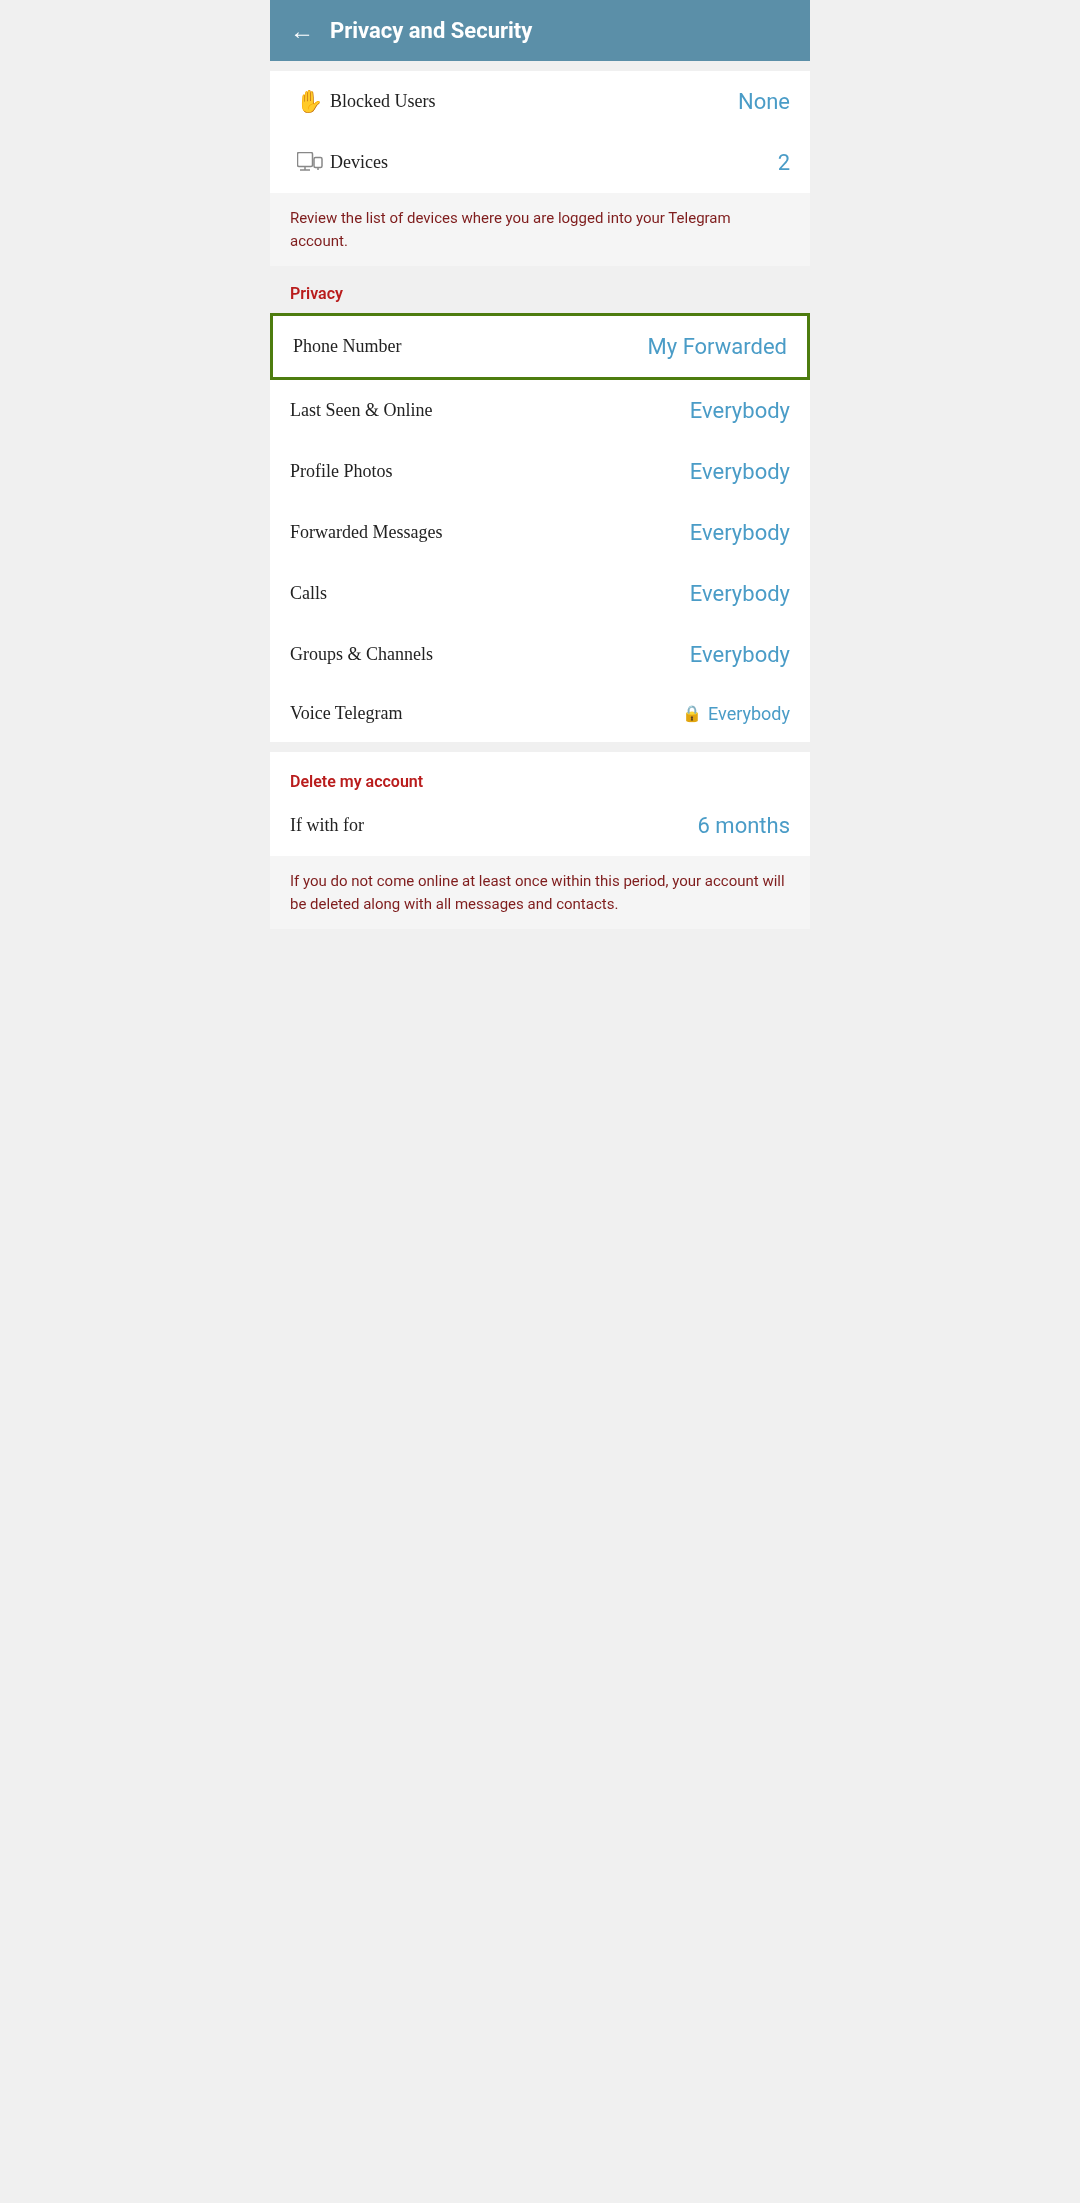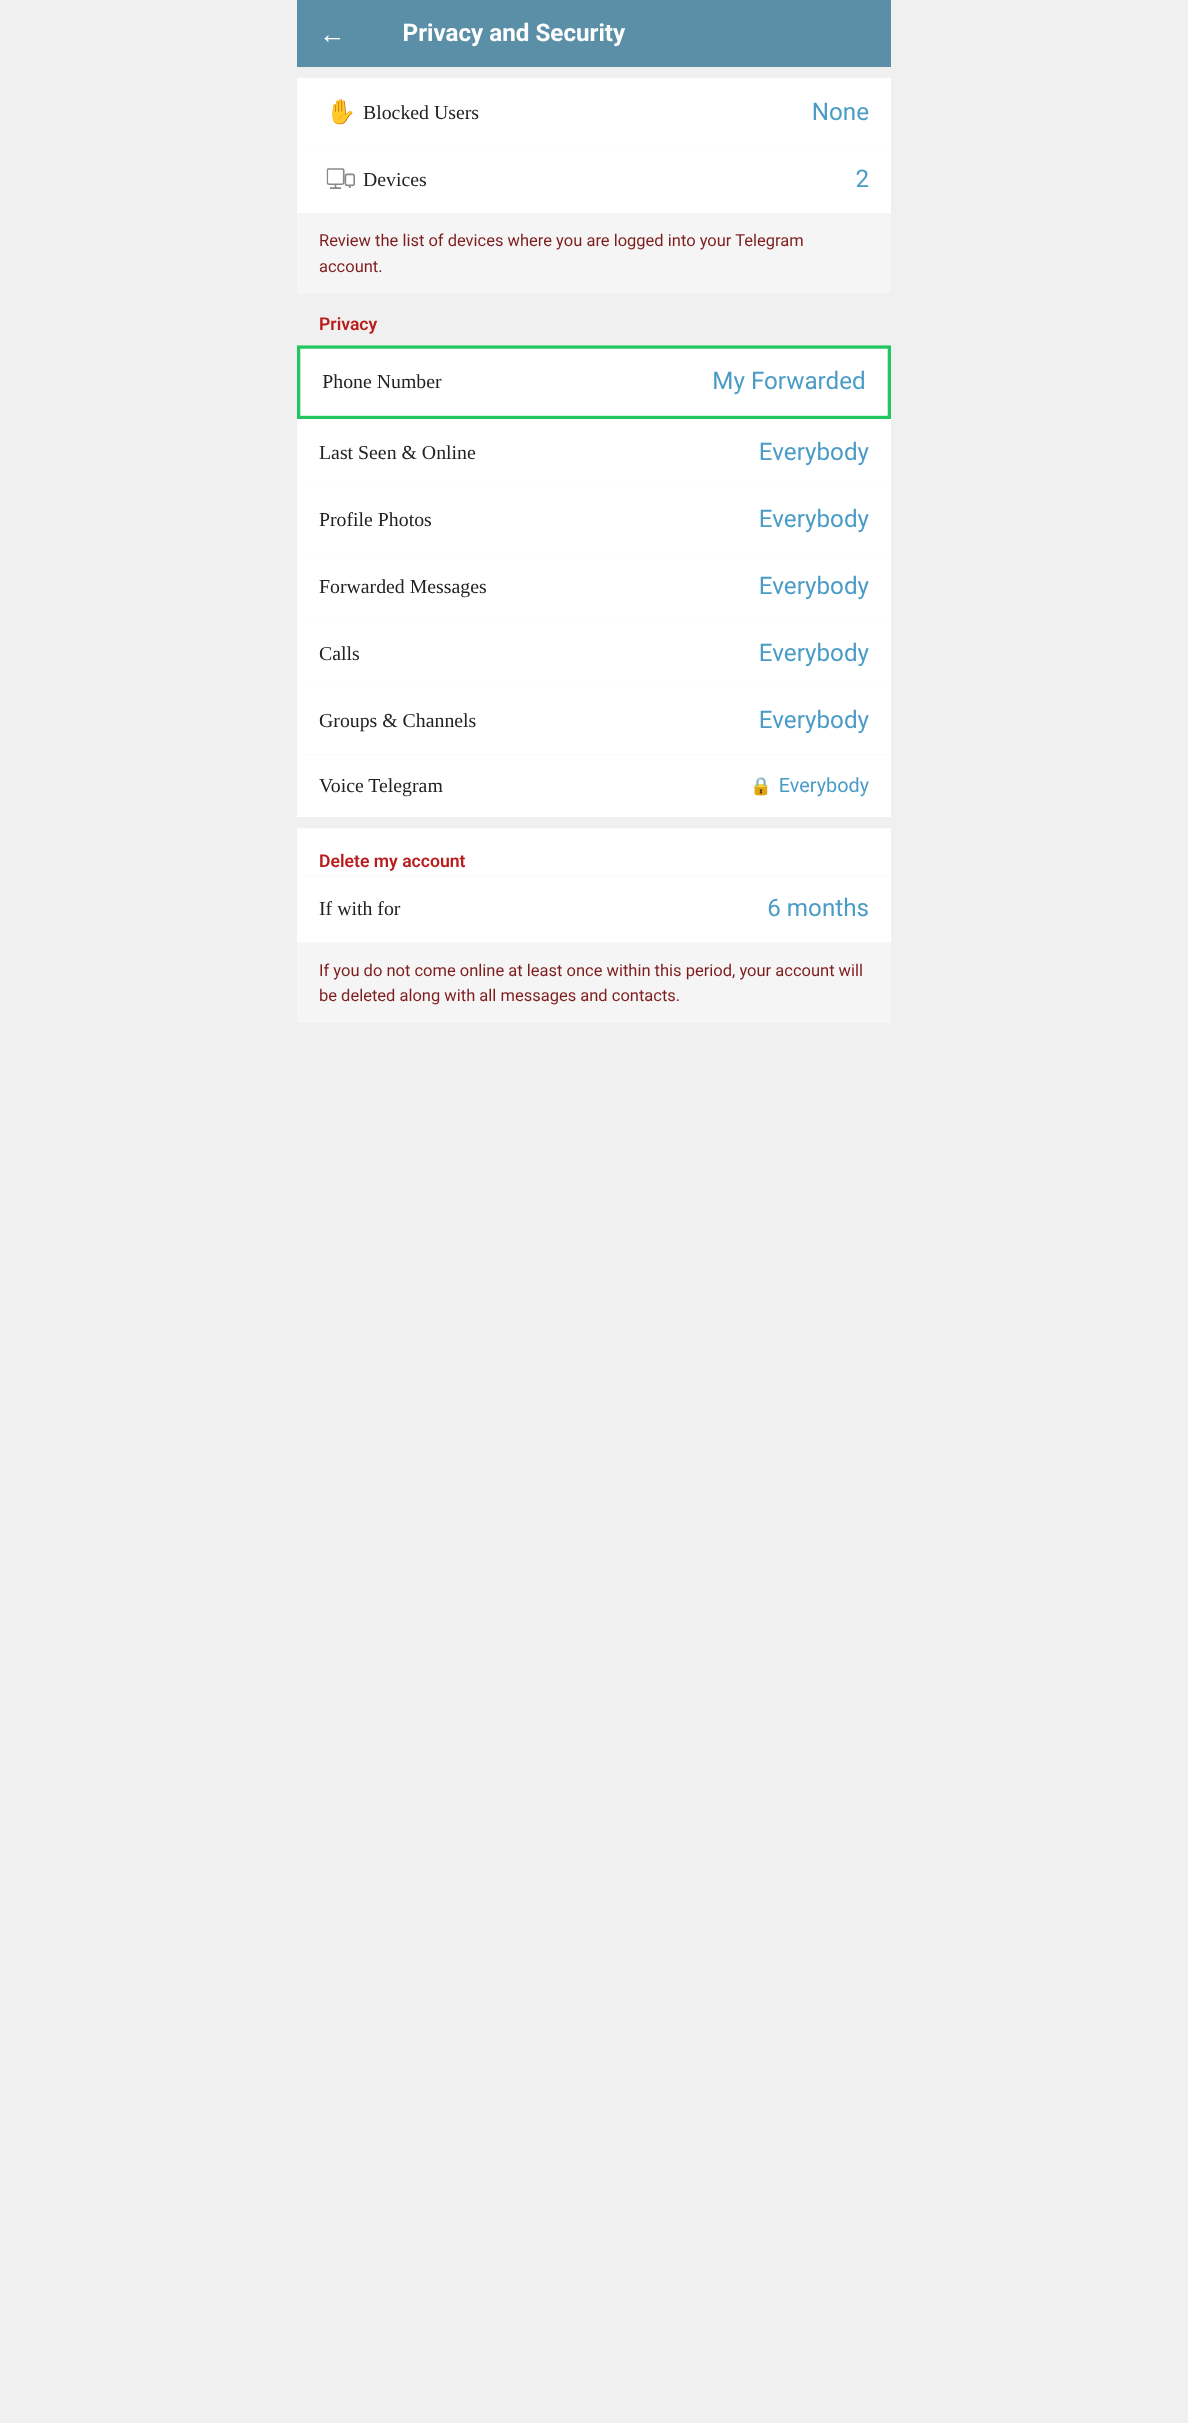--- a/index.html
+++ b/index.html
@@ -28,21 +28,20 @@
       color: white;
       font-size: 24px;
       cursor: pointer;
       line-height: 1;
     }
 
     .header-title {
       color: white;
       font-size: 22px;
       font-weight: bold;
-      margin-left: 36px;
     }
 
     .section-white {
       background: white;
     }
 
     .setting-item {
       display: flex;
       align-items: center;
       padding: 18px 20px;
@@ -99,21 +98,21 @@
       font-weight: 600;
       color: #b91c1c;
       background: #f0f0f0;
     }
 
     .phone-number-item {
       display: flex;
       align-items: center;
       padding: 18px 20px;
       background: white;
-      border: 3px solid #22c55e;
+      border: 3px solid #4d7c0f;
       cursor: pointer;
     }
 
     .section-divider {
       height: 10px;
       background: #f0f0f0;
     }
 
     .lock-icon {
       font-size: 16px;

